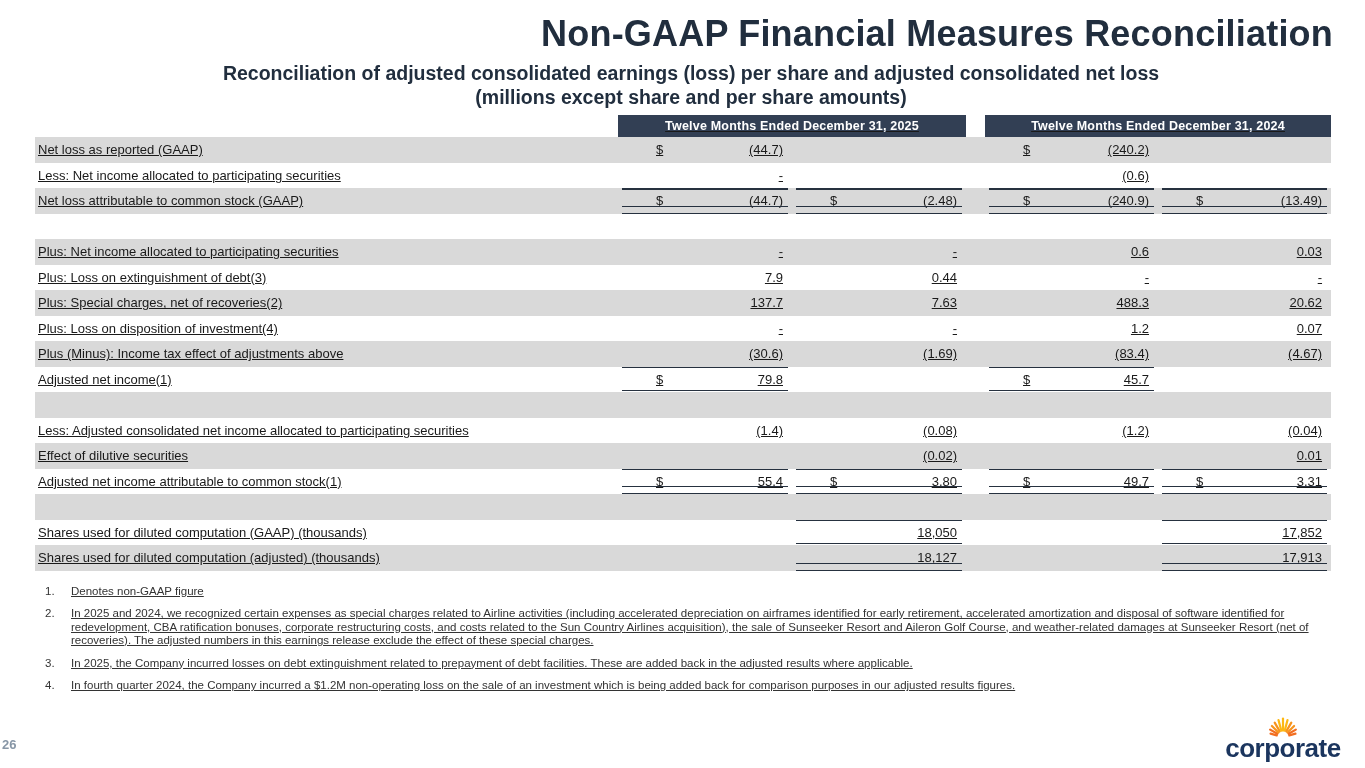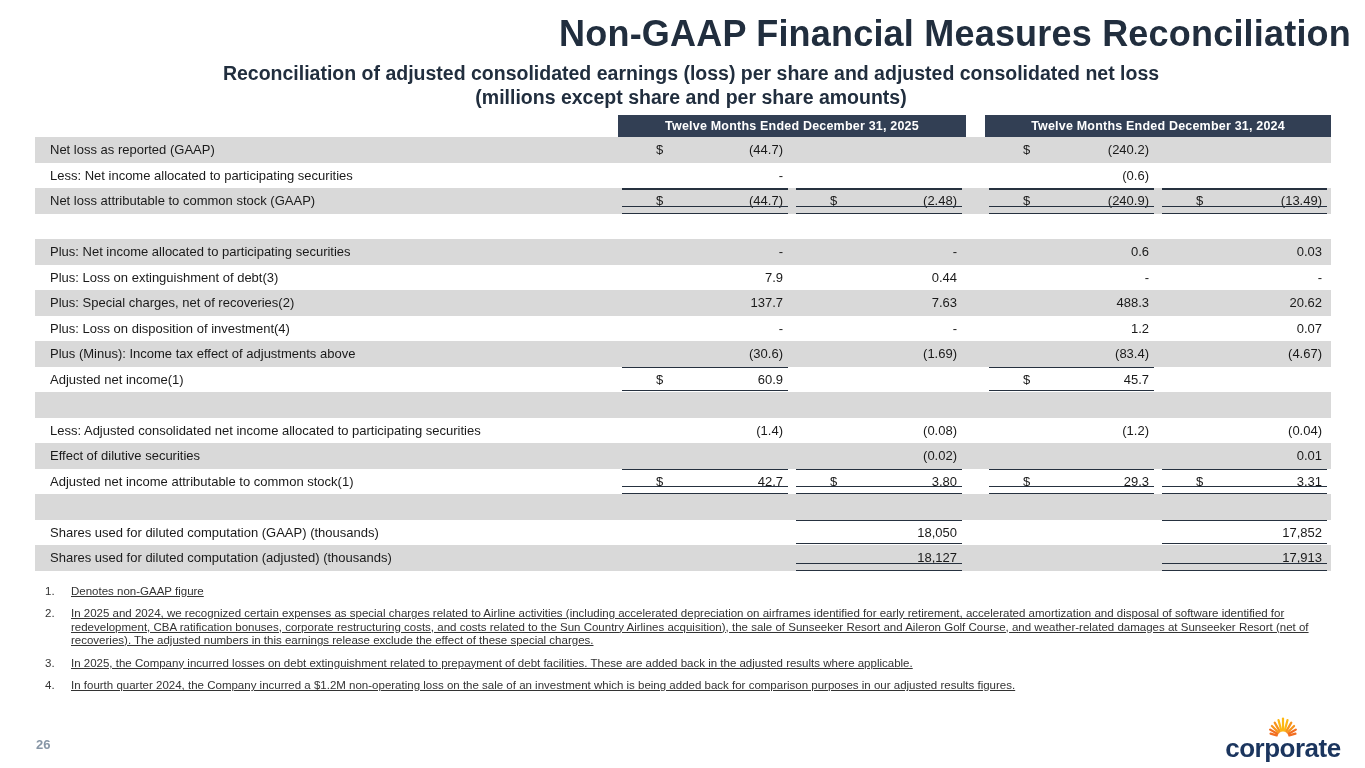--- a/index.html
+++ b/index.html
@@ -6,21 +6,21 @@
   html,body { width:1365px; height:768px; }
   body {
     font-family:"Liberation Sans","DejaVu Sans",sans-serif;
     background:#ffffff;
     color:#1a1a1a;
   }
   .slide { position:relative; width:1365px; height:768px; background:#fff; overflow:hidden; }
 
   .title {
     text-align:right;
-    padding:12px 14px 0 0;
+    padding:12px 32px 0 0;
     font-size:36px;
     font-weight:800;
     color:var(--title,#212E3E);
     letter-spacing:0.2px;
     line-height:44px;
     white-space:nowrap;
   }
   .subtitle {
     text-align:center;
     font-size:19.5px;
@@ -32,20 +32,21 @@
   }
 
   table.recon {
     border-collapse:separate;
     border-spacing:0;
     table-layout:fixed;
     width:1296px;
     margin:6px 0 0 35px;
     font-size:13px;
     color:#1a1a1a;
+    text-decoration:underline;
   }
   tr.shaded { background:var(--shade,#D9D9D9); }
   th, td { vertical-align:middle; font-weight:normal; }
 
   .group-header {
     background:var(--navy,#323F54);
     color:#ffffff;
     font-size:12.5px;
     font-weight:700;
     text-align:center;
@@ -59,21 +60,21 @@
     font-weight:700;
     text-align:center;
     height:24px;
   }
   .sub-header::after {
     content:""; position:absolute; left:10px; right:10px; bottom:2px; height:2px;
     background:var(--rule,#26313F);
   }
 
   .label-cell {
-    padding-left:15px;
+    padding-left:3px;
     height:25.5px;
     white-space:nowrap;
     overflow:hidden;
     line-height:1;
   }
   .val-cell { position:relative; height:25.5px; }
   .val-cell .cw {
     display:flex;
     justify-content:space-between;
     align-items:center;
@@ -102,21 +103,21 @@
     font-size:11.5px;
     line-height:13.5px;
     color:#333333;
   }
   .footnote { display:flex; margin-bottom:9px; }
   .fn-num { flex:0 0 26px; }
   .fn-text { flex:1; max-width:1245px;text-decoration:underline; }
   .note { margin:4px 0 0 -8px; }
 
   .page-number {
-    position:absolute; left:36px; bottom:16px;
+    position:absolute; left:2px; bottom:16px;
     font-size:13px; font-weight:700; color:#8796A6;
   }
 
   .logo {
     position:absolute; right:16px; bottom:6px;
     width:132px; text-align:center;
   }
   .logo .sunburst { display:block; margin:0 auto -3px auto; }
   .logo-text {
     font-size:26px; font-weight:700;
@@ -405,21 +406,21 @@
               <span class="dollar"></span>
               <span class="num">(4.67)</span>
             </div>
           </td>
         </tr>
         <tr>
           <td class="label-cell">Adjusted net income(1)</td>
           <td class="val-cell bt bb">
             <div class="cw">
               <span class="dollar">$</span>
-              <span class="num">60.9</span>
+              <span class="num">79.8</span>
             </div>
           </td>
           <td class="val-cell">
             <div class="cw">
               <span class="dollar"></span>
               <span class="num"></span>
             </div>
           </td>
           <td class="gap-cell"></td>
           <td class="val-cell bt bb">
@@ -517,34 +518,34 @@
               <span class="dollar"></span>
               <span class="num">0.01</span>
             </div>
           </td>
         </tr>
         <tr>
           <td class="label-cell">Adjusted net income attributable to common stock(1)</td>
           <td class="val-cell bt bd">
             <div class="cw">
               <span class="dollar">$</span>
-              <span class="num">42.7</span>
+              <span class="num">55.4</span>
             </div>
           </td>
           <td class="val-cell bt bd">
             <div class="cw">
               <span class="dollar">$</span>
               <span class="num">3.80</span>
             </div>
           </td>
           <td class="gap-cell"></td>
           <td class="val-cell bt bd">
             <div class="cw">
               <span class="dollar">$</span>
-              <span class="num">29.3</span>
+              <span class="num">49.7</span>
             </div>
           </td>
           <td class="val-cell bt bd">
             <div class="cw">
               <span class="dollar">$</span>
               <span class="num">3.31</span>
             </div>
           </td>
         </tr>
         <tr class="shaded">

